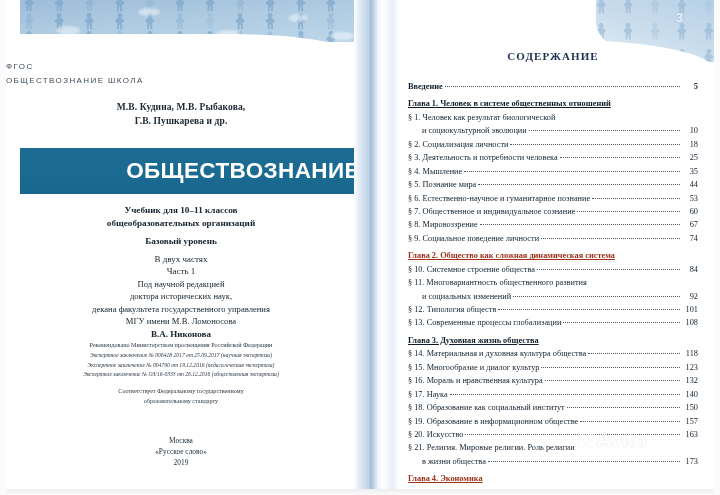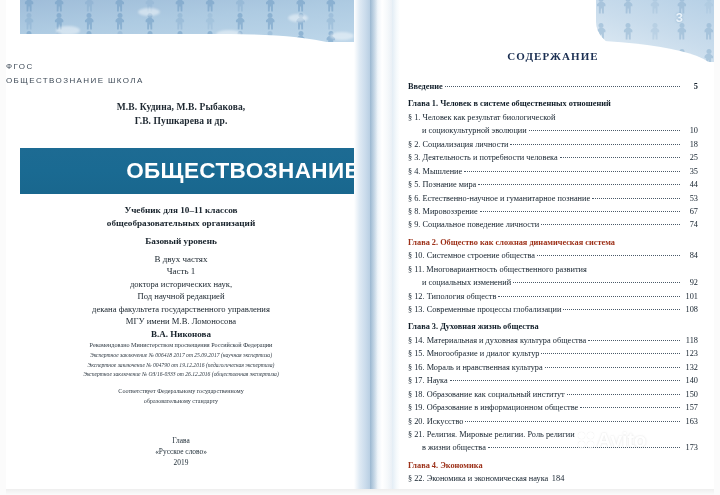--- a/index.html
+++ b/index.html
@@ -294,20 +294,21 @@
     position: relative;
     top: -2px;
     min-width: 6px;
   }
   .toc-row .pg { flex: 0 0 auto; text-align: right; min-width: 16px; }
 
   .toc-row.heading {
     font-weight: bold;
     margin-top: 4px;
     color: #101d28;
+    text-decoration: underline;
   }
   .toc-row.heading.red { color: #9c3018; }
   .toc-row.intro { font-weight: bold; margin-bottom: 0; }
   .toc-row.cont { padding-left: 14px; }
   .toc-row.nodots .dots { border-bottom: none; }
 
   
   .watermark {
     position: absolute;
     left: 578px; top: 428px;
@@ -414,38 +415,38 @@
 
       <div class="subtitle-block">
         <div class="st-bold">Учебник для 10–11 классов</div>
         <div class="st-bold">общеобразовательных организаций</div>
         <div class="st-bold2">Базовый уровень</div>
         <div class="st-norm">В двух частях</div>
         <div style="font-size:9px;line-height:1.35;">Часть 1</div>
       </div>
 
       <div class="editor-block">
+        <div>Под научной редакцией</div>
         <div>доктора исторических наук,</div>
-        <div>Под научной редакцией</div>
         <div>декана факультета государственного управления</div>
         <div>МГУ имени М.В. Ломоносова</div>
         <div class="ed-bold">В.А. Никонова</div>
       </div>
 
       <div class="rec-block">
         <div class="rec-title">Рекомендовано Министерством просвещения Российской Федерации</div>
         <div class="rec-it">Экспертное заключение № 006418 2017 от 25.09.2017 (научная экспертиза)</div>
         <div class="rec-it">Экспертное заключение № 004790 от 19.12.2016 (педагогическая экспертиза)</div>
         <div class="rec-it">Экспертное заключение № ОЗ/16-0333 от 26.12.2016 (общественная экспертиза)</div>
         <div class="rec-std">Соответствует Федеральному государственному</div>
         <div style="font-size:6.1px;line-height:1.6;">образовательному стандарту</div>
       </div>
 
       <div class="imprint">
-        <div>Глава</div>
+        <div>Москва</div>
         <div>«Русское слово»</div>
         <div>2019</div>
       </div>
 
       <div class="right-strip"></div>
     </div>
 
     <div class="gutter">
       <div class="shade"></div>
     </div>
@@ -514,20 +515,25 @@
           </div>
           <div class="toc-row">
             <span class="lbl">§ 5. Познание мира</span>
             <span class="dots"></span>
             <span class="pg">44</span>
           </div>
           <div class="toc-row">
             <span class="lbl">§ 6. Естественно-научное и гуманитарное познание</span>
             <span class="dots"></span>
             <span class="pg">53</span>
+          </div>
+          <div class="toc-row">
+            <span class="lbl">§ 7. Общественное и индивидуальное сознание</span>
+            <span class="dots"></span>
+            <span class="pg">60</span>
           </div>
           <div class="toc-row">
             <span class="lbl">§ 8. Мировоззрение</span>
             <span class="dots"></span>
             <span class="pg">67</span>
           </div>
           <div class="toc-row">
             <span class="lbl">§ 9. Социальное поведение личности</span>
             <span class="dots"></span>
             <span class="pg">74</span>

